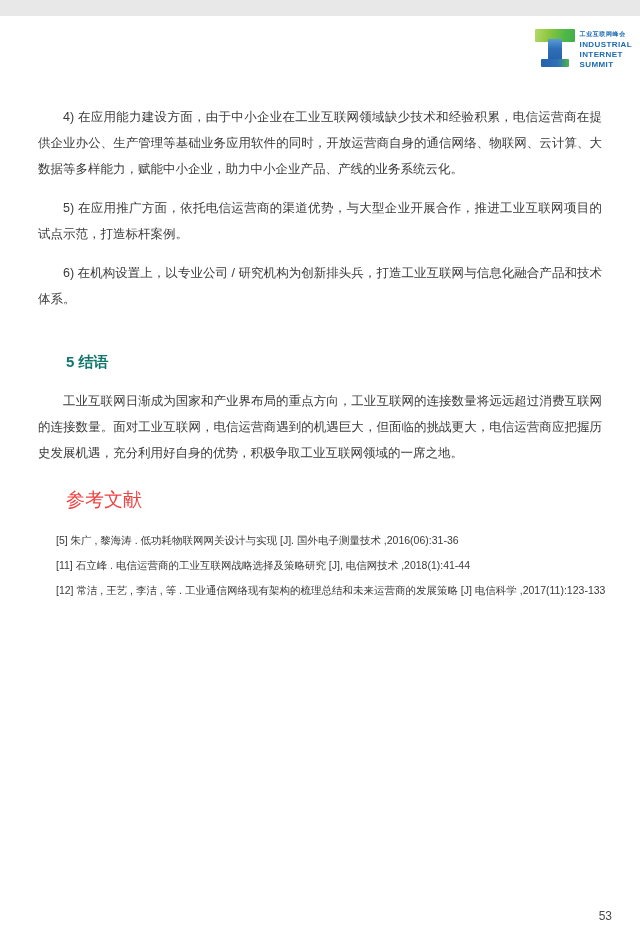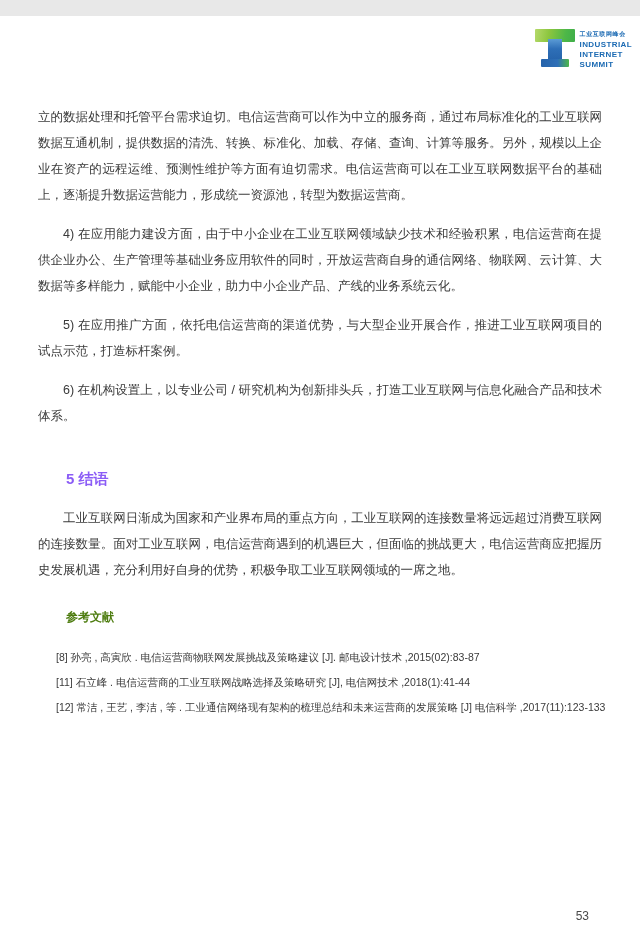--- a/index.html
+++ b/index.html
@@ -75,49 +75,49 @@
     line-height: 26px;
     text-align: justify;
   }
   .body-par { margin-bottom: 13px; }
   .body-par.first { text-indent: 0; }
   .body-par.indent { text-indent: 2em; }
 
   .section-heading {
     font-size: 15px;
     font-weight: bold;
-    color: #8b5cf6;
+    color: #0f766e;
     padding-left: 28px;
     margin: 40px 0 16px 0;
     line-height: 20px;
   }
   .refs-heading {
-    font-size: 12px;
-    font-weight: bold;
-    color: #4d7c0f;
+    font-size: 19px;
+    font-weight: normal;
+    color: #ef4444;
     padding-left: 28px;
     margin: 24px 0 18px 0;
     line-height: 20px;
   }
 
   .refs {
     list-style: none;
     padding-left: 18px;
     font-size: 10.5px;
     line-height: 25px;
     color: #3a3a3a;
     text-align: left;
   }
   .refs li { white-space: nowrap; }
 
   
   .page-number {
     position: absolute;
     bottom: 18px;
-    right: 51px;
+    right: 28px;
     font-size: 12px;
     color: #4a4a4a;
   }
 </style>
 </head>
 <body>
 
 <div class="page">
 
   <header class="logo">
@@ -129,31 +129,30 @@
     <div class="logo-text">
       <div class="logo-cn">工业互联网峰会</div>
       <div class="logo-en">INDUSTRIAL</div>
       <div class="logo-en">INTERNET</div>
       <div class="logo-en">SUMMIT</div>
     </div>
   </header>
 
   <main class="content">
 
-    <p class="body-par first">立的数据处理和托管平台需求迫切。电信运营商可以作为中立的服务商，通过布局标准化的工业互联网数据互通机制，提供数据的清洗、转换、标准化、加载、存储、查询、计算等服务。另外，规模以上企业在资产的远程运维、预测性维护等方面有迫切需求。电信运营商可以在工业互联网数据平台的基础上，逐渐提升数据运营能力，形成统一资源池，转型为数据运营商。</p>
     <p class="body-par indent">4) 在应用能力建设方面，由于中小企业在工业互联网领域缺少技术和经验积累，电信运营商在提供企业办公、生产管理等基础业务应用软件的同时，开放运营商自身的通信网络、物联网、云计算、大数据等多样能力，赋能中小企业，助力中小企业产品、产线的业务系统云化。</p>
     <p class="body-par indent">5) 在应用推广方面，依托电信运营商的渠道优势，与大型企业开展合作，推进工业互联网项目的试点示范，打造标杆案例。</p>
     <p class="body-par indent">6) 在机构设置上，以专业公司 / 研究机构为创新排头兵，打造工业互联网与信息化融合产品和技术体系。</p>
 
     <h2 class="section-heading">5 结语</h2>
     <p class="body-par indent">工业互联网日渐成为国家和产业界布局的重点方向，工业互联网的连接数量将远远超过消费互联网的连接数量。面对工业互联网，电信运营商遇到的机遇巨大，但面临的挑战更大，电信运营商应把握历史发展机遇，充分利用好自身的优势，积极争取工业互联网领域的一席之地。</p>
 
     <h2 class="refs-heading">参考文献</h2>
     <ol class="refs">
-      <li>[8] 孙亮 , 高寅欣 . 电信运营商物联网发展挑战及策略建议 [J]. 邮电设计技术 ,2015(02):83-87</li>
+      <li>[5] 朱广 , 黎海涛 . 低功耗物联网网关设计与实现 [J]. 国外电子测量技术 ,2016(06):31-36</li>
       <li>[11] 石立峰 . 电信运营商的工业互联网战略选择及策略研究 [J], 电信网技术 ,2018(1):41-44</li>
       <li>[12] 常洁 , 王艺 , 李洁 , 等 . 工业通信网络现有架构的梳理总结和未来运营商的发展策略 [J] 电信科学 ,2017(11):123-133</li>
     </ol>
 
   </main>
 
   <span class="page-number">53</span>
 
 </div>
 

